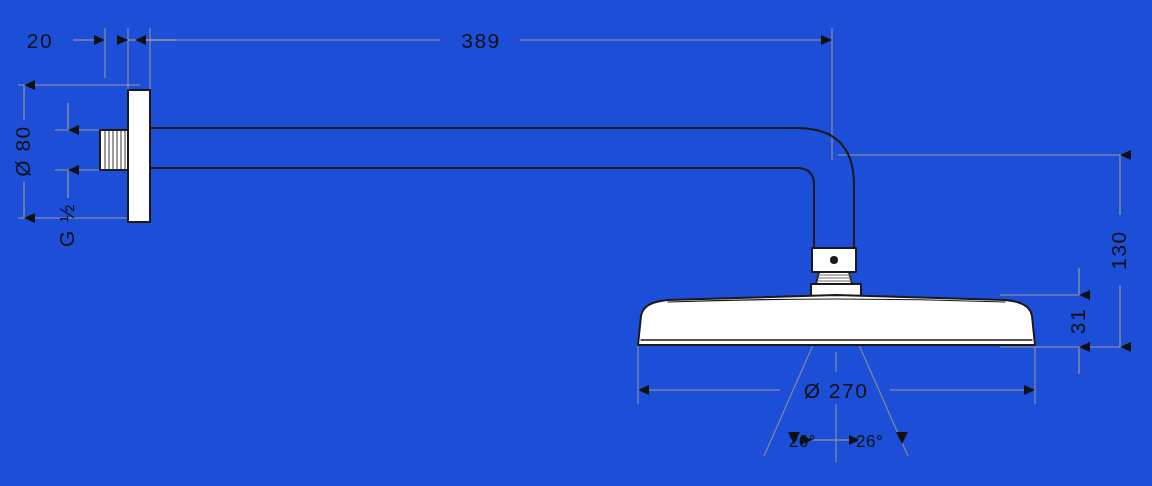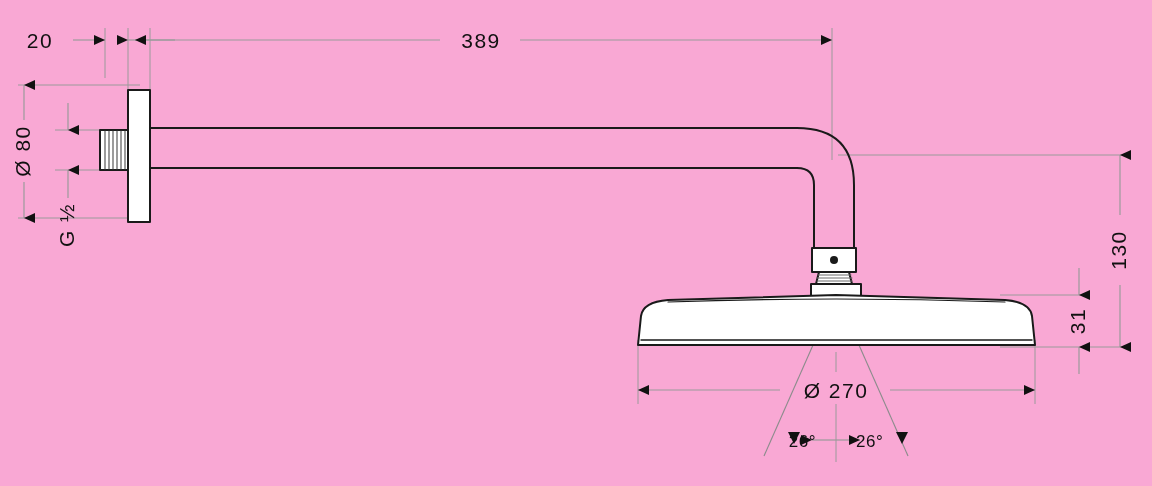--- a/index.html
+++ b/index.html
@@ -1,21 +1,21 @@
 <!DOCTYPE html>
 <html><head>
 <meta charset="utf-8">
 <title>Technical Drawing</title>
 <style>
   html,body{margin:0;padding:0;background:#ffffff;}
   body{
     font-family:"Liberation Sans", sans-serif;
     width:1152px;height:486px;overflow:hidden;
   }
-  #stage{position:relative;width:1152px;height:486px;background:#f9a8d4;}
+  #stage{position:relative;width:1152px;height:486px;background:#1d4ed8;}
   #stage svg{position:absolute;left:0;top:0;}
   .dimtext{
     font-family:"Liberation Sans", sans-serif;
     font-size:21px;
     fill:#111111;
     letter-spacing:1.5px;
     font-weight:400;
   }
   .dimtext-sm{
     font-family:"Liberation Sans", sans-serif;

